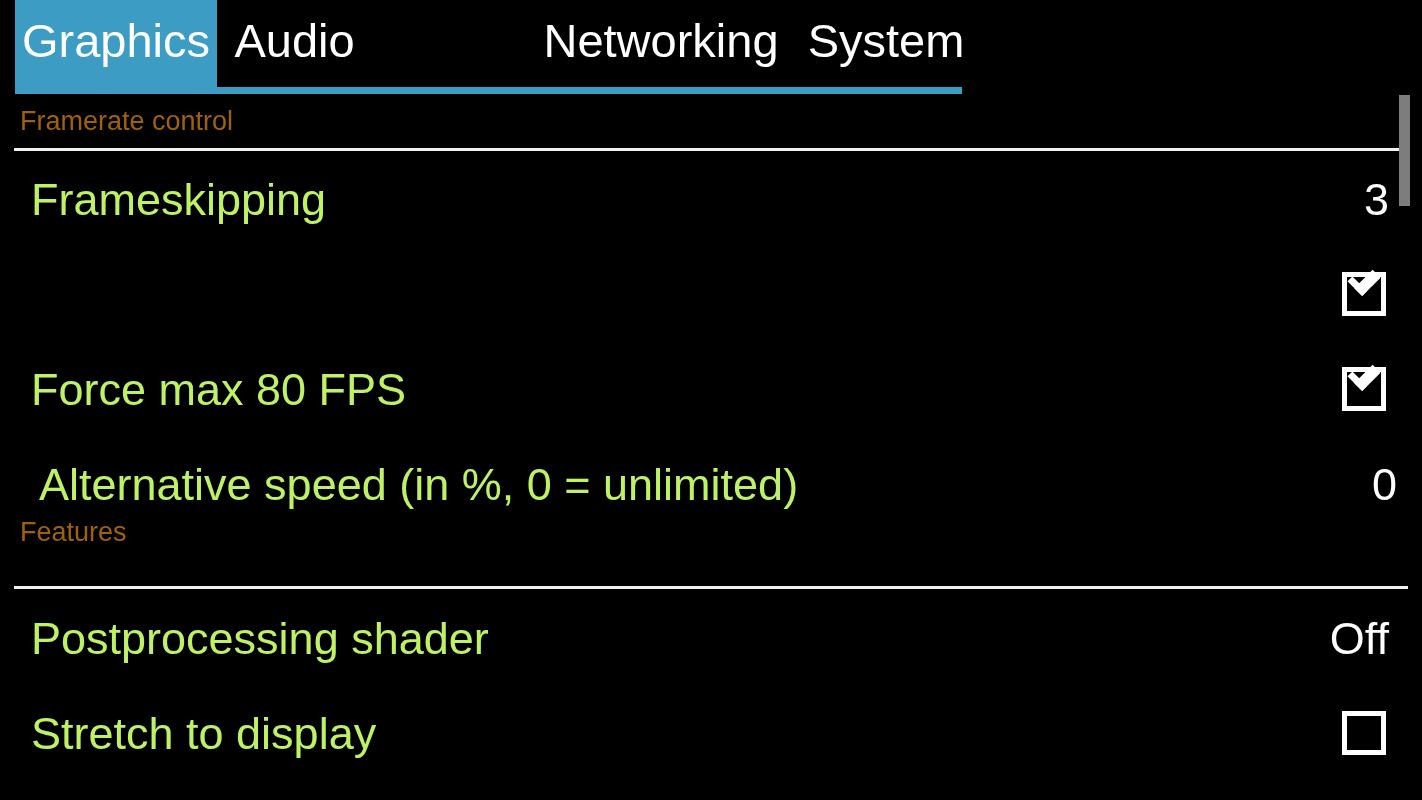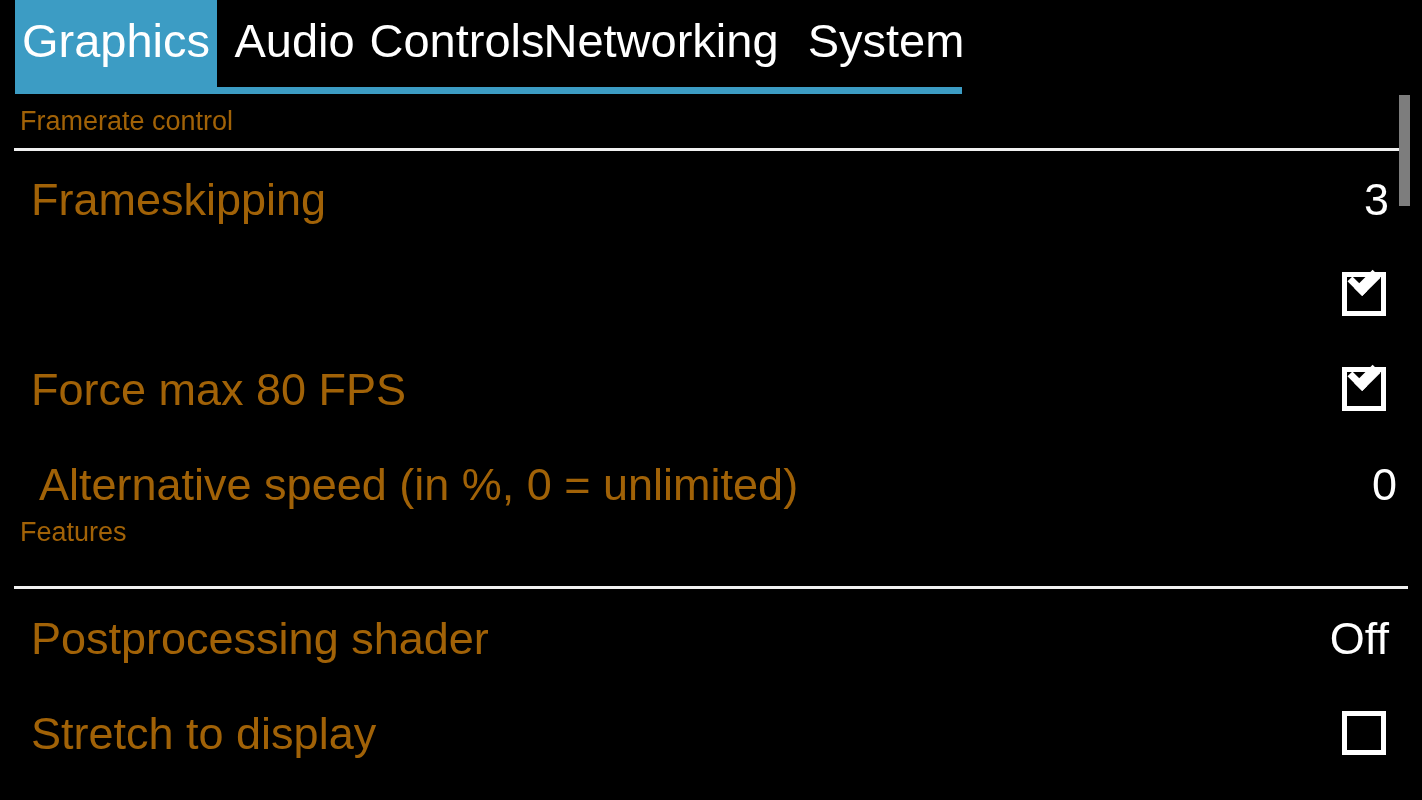--- a/index.html
+++ b/index.html
@@ -79,21 +79,21 @@
     height: 94px;
     cursor: pointer;
   }
   .row-label {
     position: absolute;
     left: 31px;
     top: 50%;
     transform: translateY(-50%);
     font-size: 45px;
     line-height: 1;
-    color: #a16207;
+    color: #bef264;
     white-space: nowrap;
   }
   .row-value {
     position: absolute;
     right: 33px;
     top: 50%;
     transform: translateY(-50%);
     font-size: 45px;
     line-height: 1;
     color: #ffffff;
@@ -146,21 +146,20 @@
   }
 </style>
 </head>
 <body>
 
 <div id="screen">
 
   <div id="tabbar">
       <div class="tab active" style="left: 15px; width: 202px;">Graphics</div>
       <div class="tab" style="left: 228px; width: 133px;">Audio</div>
-      <div class="tab" style="left: 374px; width: 166px;">Controls</div>
       <div class="tab" style="left: 549px; width: 224px;">Networking</div>
       <div class="tab" style="left: 810px; width: 152px;">System</div>
     </div>
   <div id="tab-underline" style="left: 15px; width: 947px;"></div>
 
   <div id="sections-host">
       <div class="section-header" style="top: 108px;">Framerate control</div>
       <div class="section-rule" style="top: 148px;"></div>
       <div class="row" style="top: 152px;">
         <div class="row-label">Frameskipping</div>

